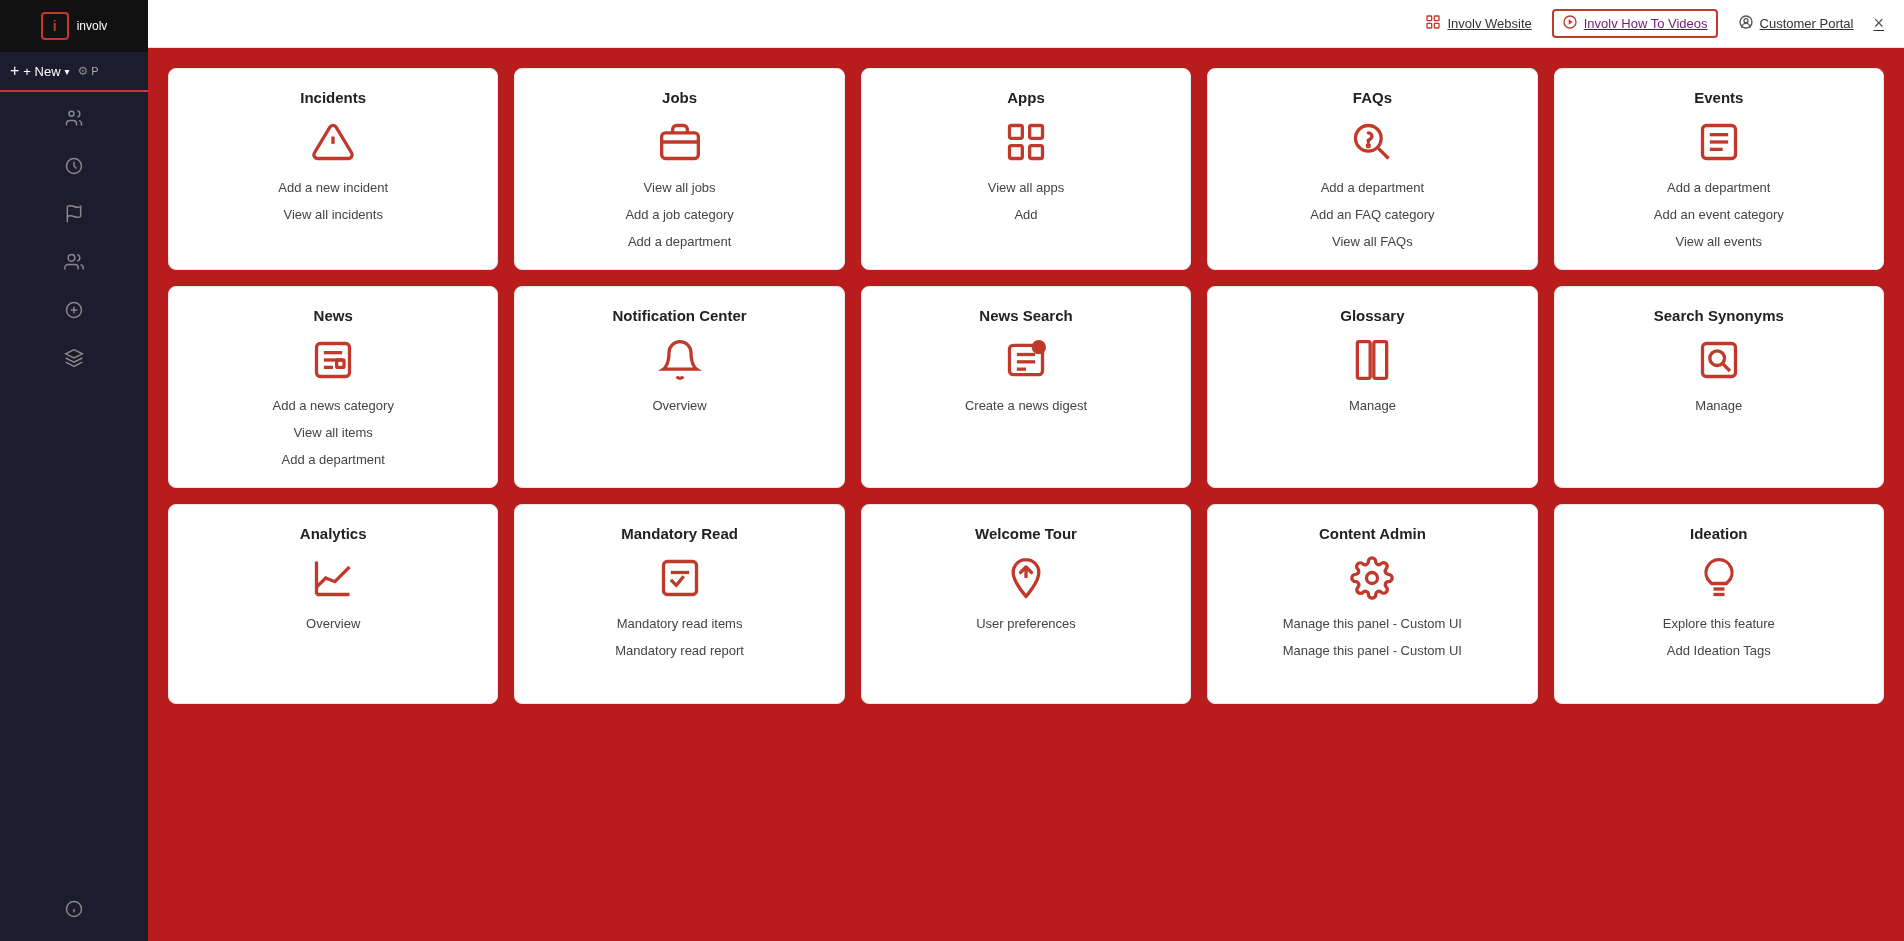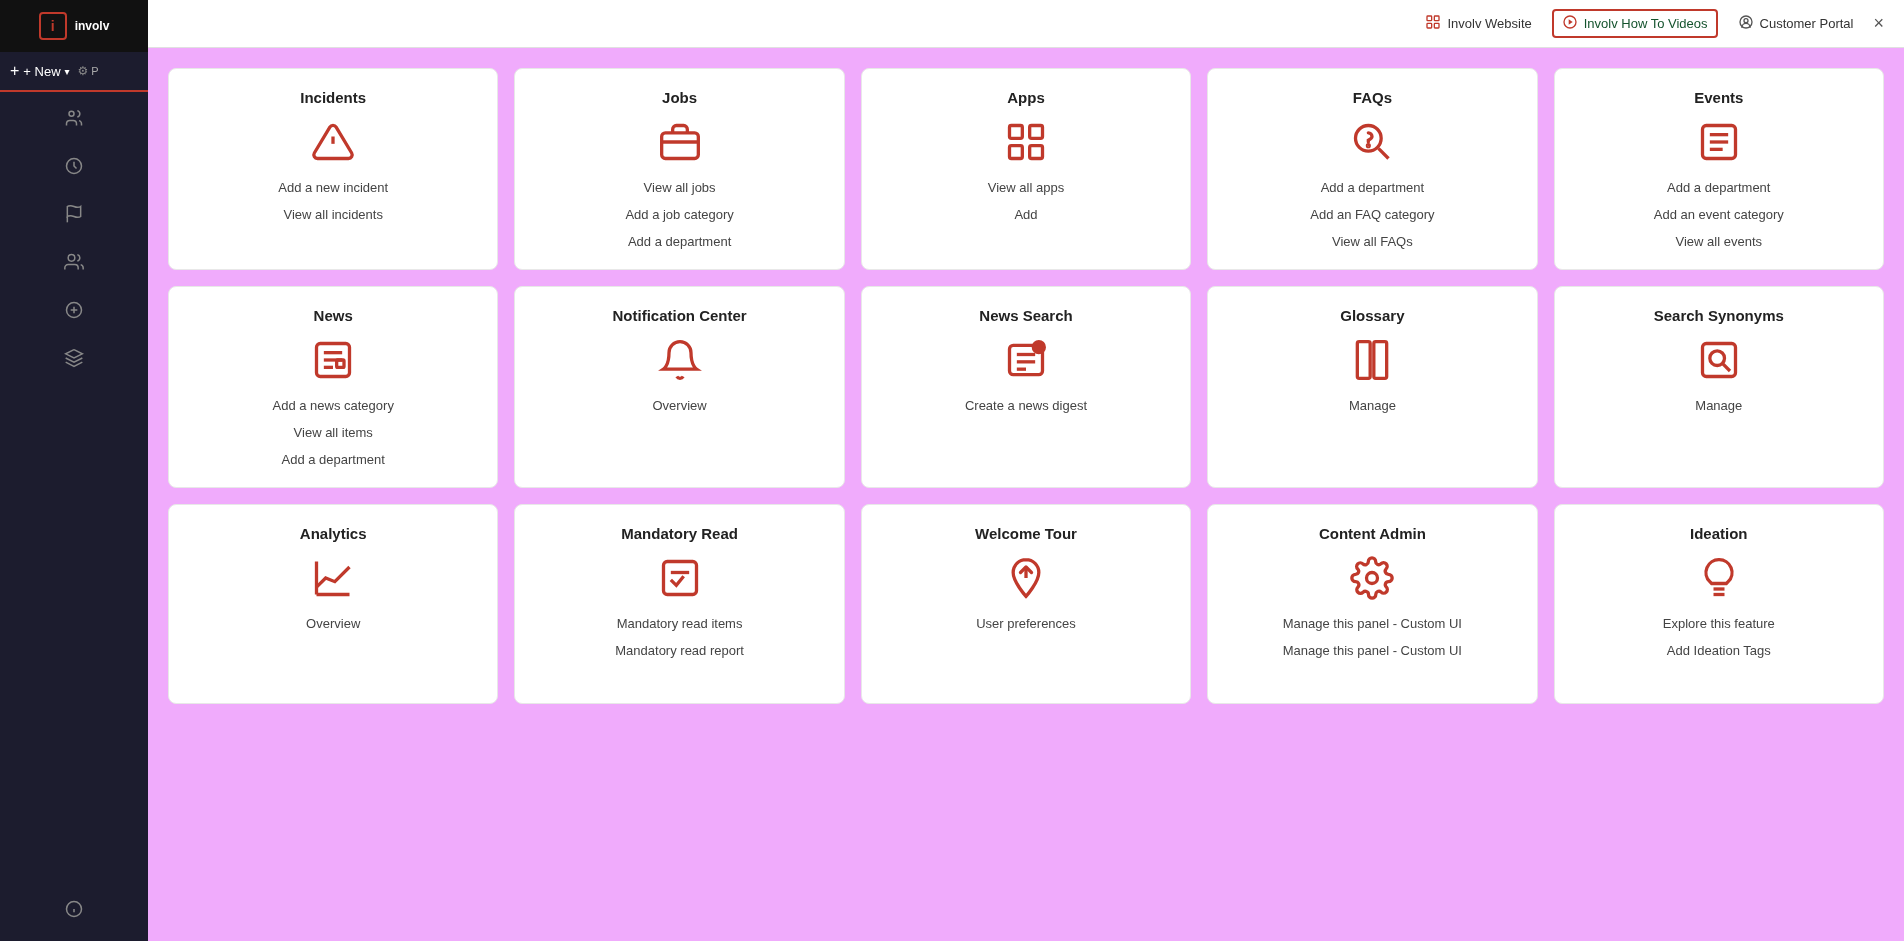--- a/index.html
+++ b/index.html
@@ -27,48 +27,49 @@
     .topbar {
       height: 48px;
       background: #fff;
       border-bottom: 1px solid #e0e0e0;
       display: flex;
       align-items: center;
       justify-content: flex-end;
       padding: 0 20px;
       gap: 20px;
       flex-shrink: 0;
+      text-decoration: underline;
     }
     .topbar-link {
       display: flex; align-items: center; gap: 6px;
       font-size: 13px; color: #333; cursor: pointer; text-decoration: none;
     }
     .topbar-link-icon { font-size: 15px; color: #555; }
     .topbar-link.highlighted {
-      border: 2px solid #c0392b; border-radius: 4px; padding: 3px 8px; color: #14532d;
+      border: 2px solid #c0392b; border-radius: 4px; padding: 3px 8px; color: #701a75;
     }
     .topbar-link.highlighted .topbar-link-icon { color: #c0392b; }
     .close-btn { font-size: 18px; color: #555; cursor: pointer; }
 
     
     .tabbar {
       display: flex; align-items: flex-end; padding: 0 20px;
       border-bottom: 1px solid #e0e0e0; background: #fff;
       height: 44px; flex-shrink: 0;
     }
     .tab {
       padding: 10px 16px; font-size: 14px; cursor: pointer; color: #666;
       border-bottom: 3px solid transparent; margin-bottom: -1px;
     }
     .tab.active { color: #c0392b; border-bottom: 3px solid #c0392b; font-weight: 600; }
 
     
     .content {
       flex: 1; overflow-y: auto; padding: 20px 20px;
-      background: #f0abfc;
+      background: #b91c1c;
     }
 
     
     .cards-grid {
       display: grid;
       grid-template-columns: repeat(5, 1fr);
       gap: 16px;
     }
 
     .card {
@@ -153,21 +154,21 @@
     }
   </style>
 </head>
 <body>
 
 <div class="layout">
 
   <div class="left-panel">
     <div class="left-panel-top">
       <div class="logo-icon">i</div>
-      <span style="color:#fff;font-size:12px;font-weight:700;">involv</span>
+      <span style="color:#fff;font-size:12px;font-weight:400;">involv</span>
     </div>
     <div class="left-panel-actions">
       <button class="new-btn">
         <span class="plus-icon">+</span>
         <span>+ New</span>
         <span style="font-size:10px;">▾</span>
       </button>
       <div style="color:#888;font-size:12px;display:flex;align-items:center;gap:3px;cursor:pointer;">
         <span>⚙</span>
         <span style="font-size:11px;color:#aaa;">P</span>

